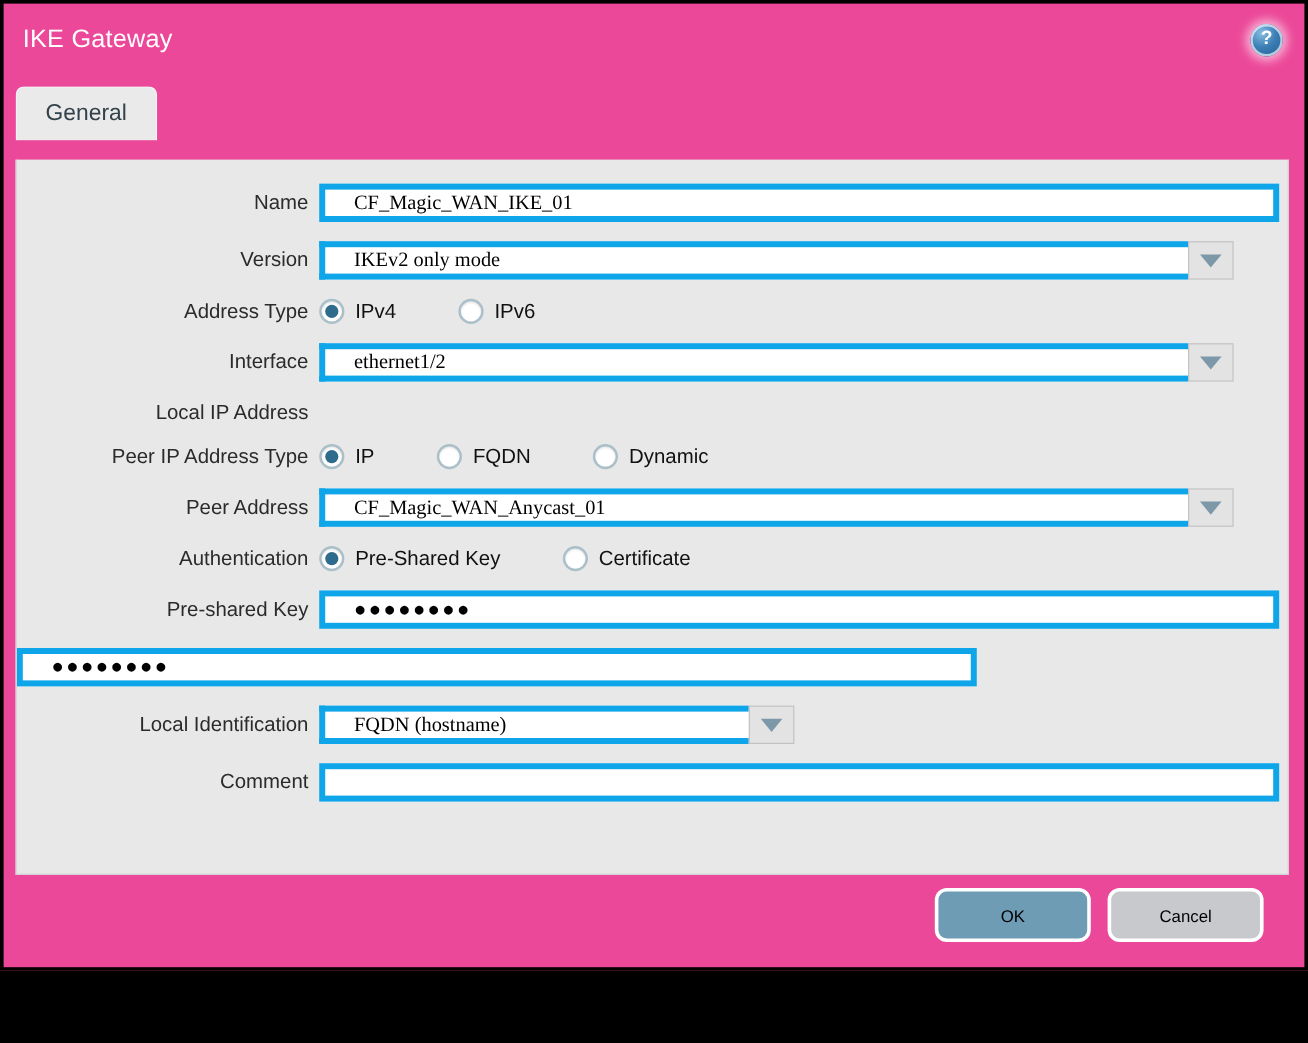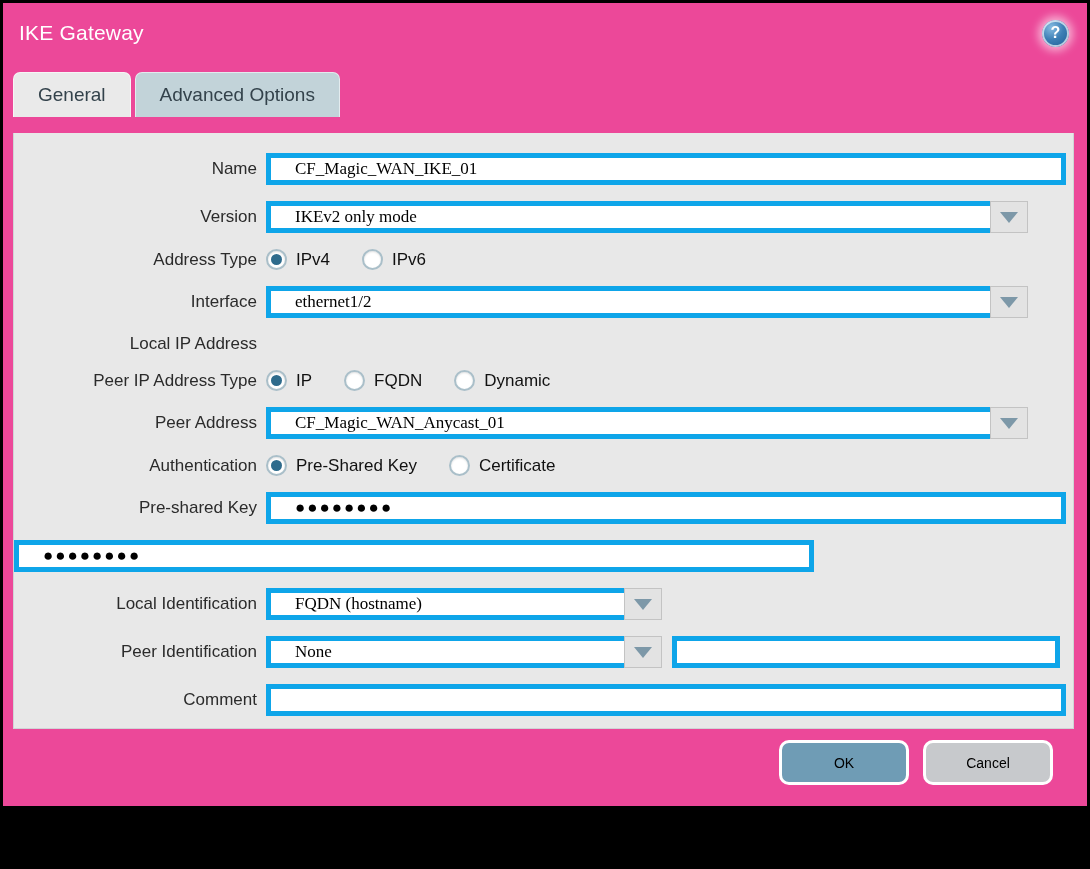--- a/index.html
+++ b/index.html
@@ -69,21 +69,21 @@
   .dd-arrow {
     width:0; height:0;
     border-left:9px solid transparent; border-right:9px solid transparent;
     border-top:11px solid #7d98a8;
   }
   .dd-text { width:724px; }
   .dd-half-text { width:358px; }
   .half-input { width:388px; margin-left:10px; }
   .pw { letter-spacing:2px; }
   
-  .radio-group { display:flex; align-items:flex-start; }
+  .radio-group { display:flex; align-items:flex-start;gap:20px; }
   .radio-opt { display:flex; align-items:center; margin-right:32px; cursor:pointer; }
   .radio {
     width:21px; height:21px; border-radius:50%;
     background:#fff; border:2px solid #aabfc9;
     position:relative; flex:0 0 auto;
     box-shadow:inset 0 1px 2px rgba(0,0,0,.12);
   }
   .radio.selected::after {
     content:''; position:absolute; left:3px; top:3px; right:3px; bottom:3px;
     border-radius:50%; background:#2e6b8c;
@@ -109,21 +109,20 @@
 
 <div class="dialog">
 
   <div class="titlebar">
     <div class="title">IKE Gateway</div>
     <div class="help-btn">?</div>
   </div>
 
   <div class="tabbar">
     <div class="tab active">General</div>
-    <div class="tab inactive">Advanced Options</div>
   </div>
 
   <div class="panel">
 
     <div class="row">
       <div class="row-label">Name</div>
       <input class="text w-full" type="text" value="CF_Magic_WAN_IKE_01" style="">
     </div>
 
     <div class="row">
@@ -218,30 +217,20 @@
     <div class="row">
       <div class="row-label">Local Identification</div>
       <div class="dd">
         <input class="text dd-half-text" type="text" value="FQDN (hostname)" style="">
         <div class="dd-btn">
             <div class="dd-arrow"></div>
           </div>
       </div>
     </div>
 
-    <div class="row">
-      <div class="row-label">Peer Identification</div>
-      <div class="dd">
-        <input class="text dd-half-text" type="text" value="None" style="">
-        <div class="dd-btn">
-            <div class="dd-arrow"></div>
-          </div>
-      </div>
-      <input class="text half-input" type="text" value="" style="">
-    </div>
 
     <div class="row">
       <div class="row-label">Comment</div>
       <input class="text w-full" type="text" value="" style="">
     </div>
 
   </div>
 
   <div class="bottombar">
     <button class="btn btn-ok">OK</button>

